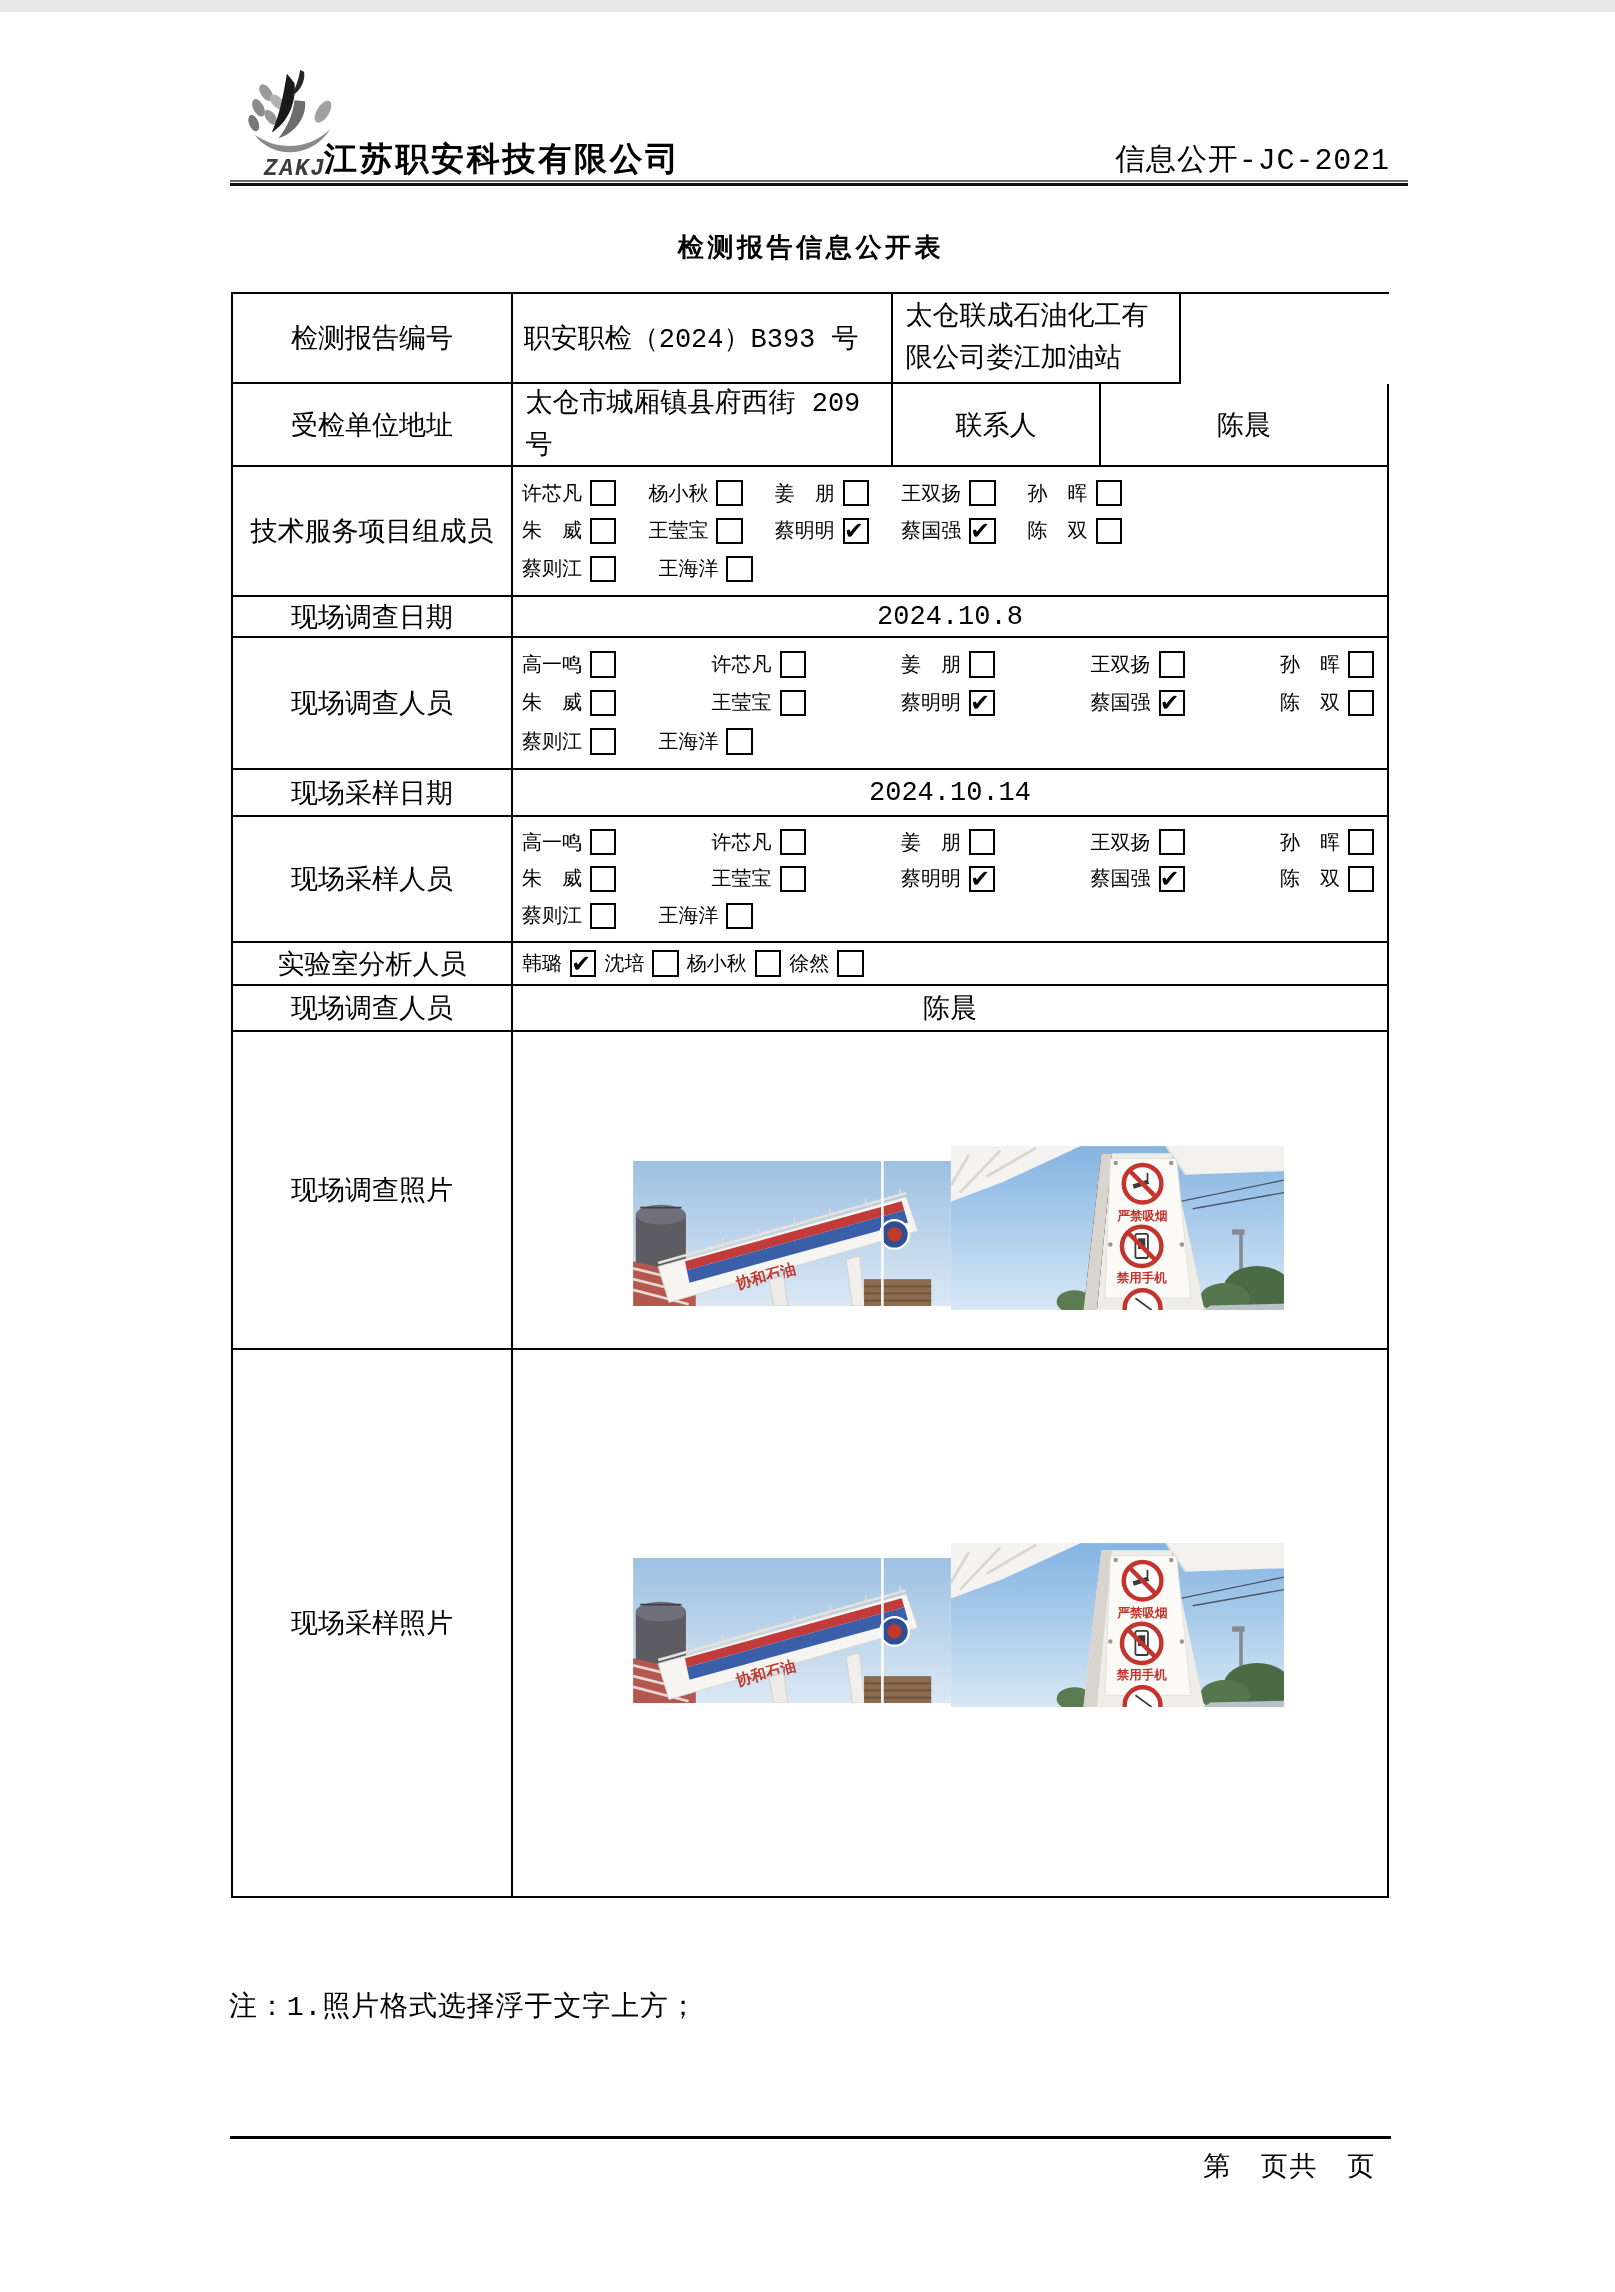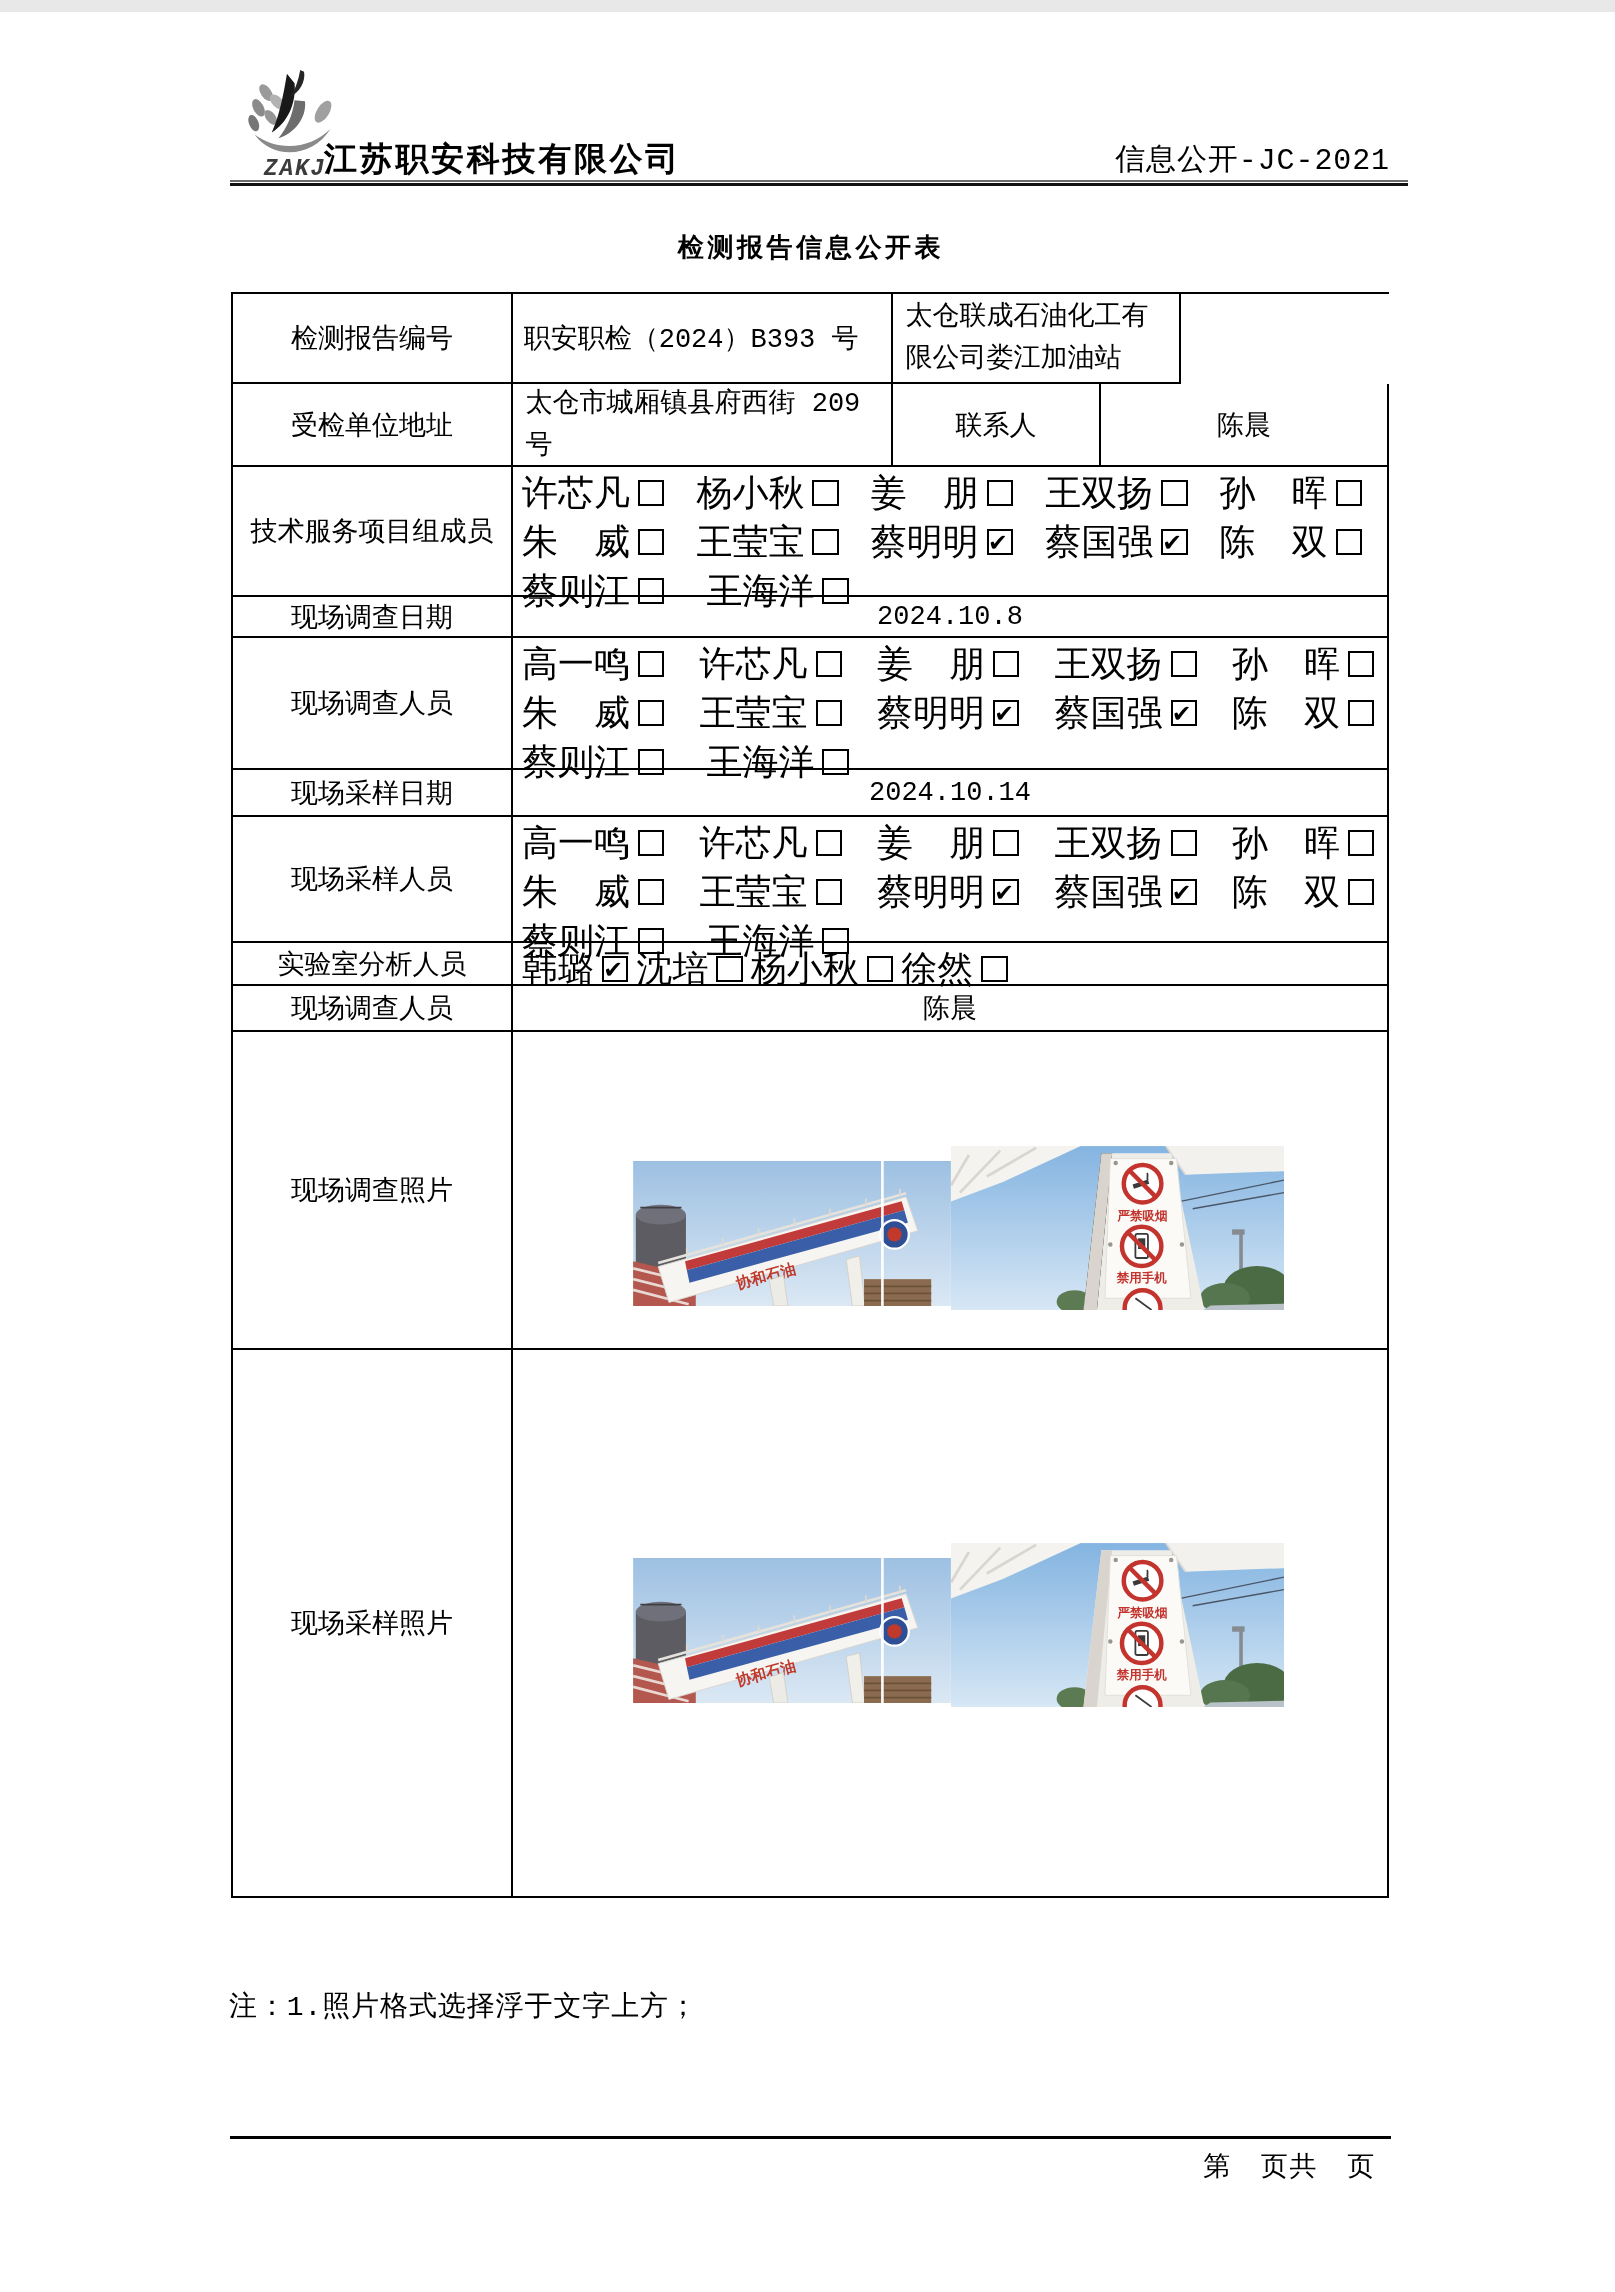--- a/index.html
+++ b/index.html
@@ -20,21 +20,21 @@
 
   
   .dtable{position:absolute;left:231px;top:280px;border-top:2.7px solid #000;border-left:2.7px solid #000;}
   .tr{display:flex;}
   .c{border-right:2.7px solid #000;border-bottom:2.7px solid #000;box-sizing:border-box;
      display:flex;align-items:center;justify-content:center;font-size:27px;text-align:center;}
   .w1{width:280px}.w2{width:380px}.w3{width:208px}.w4{width:288px}.wm{width:876px}
   .left{justify-content:flex-start;text-align:left;padding:3.6px 14.3px 3.6px 10.7px;}
   .wrap2{line-height:42px;padding:3.6px 12.5px;}
   .namecell{flex-direction:column;justify-content:space-evenly;align-items:stretch;padding:1.8px 9px;}
-  .name-line{display:flex;align-items:center;font-size:36px;}
+  .name-line{display:flex;align-items:center;font-size:20px;}
   .nl-between{justify-content:space-between;padding-right:3.6px;}
   .nl-narrow{justify-content:flex-start;gap:32px;}
   .nl-last{justify-content:flex-start;gap:42px;}
   .nl-tight{justify-content:flex-start;gap:8px;}
   .nitem{display:inline-flex;align-items:center;white-space:nowrap;}
   .box{width:22.4px;height:22.4px;border:2.7px solid #000;display:inline-block;margin-left:8px;
        position:relative;flex:0 0 auto;}
   .box.checked::after{content:"✔";position:absolute;left:0.9px;top:-6.3px;font-size:27px;font-weight:bold;color:#000;}
 
   

